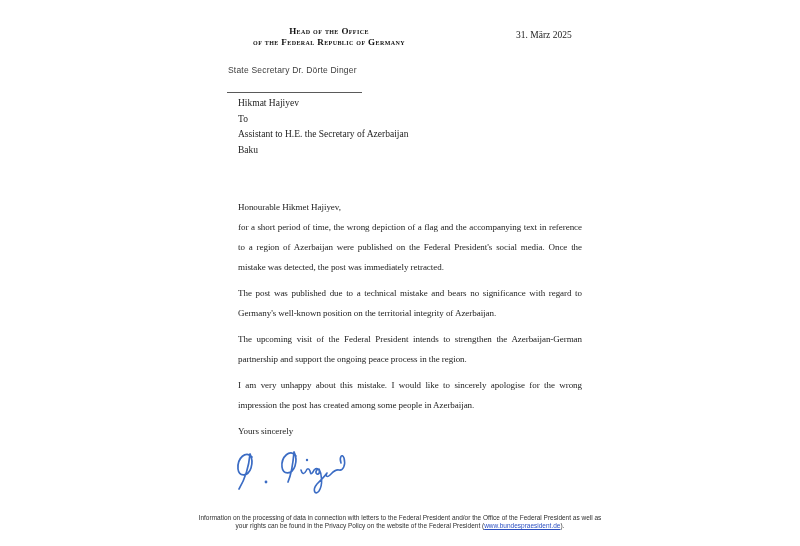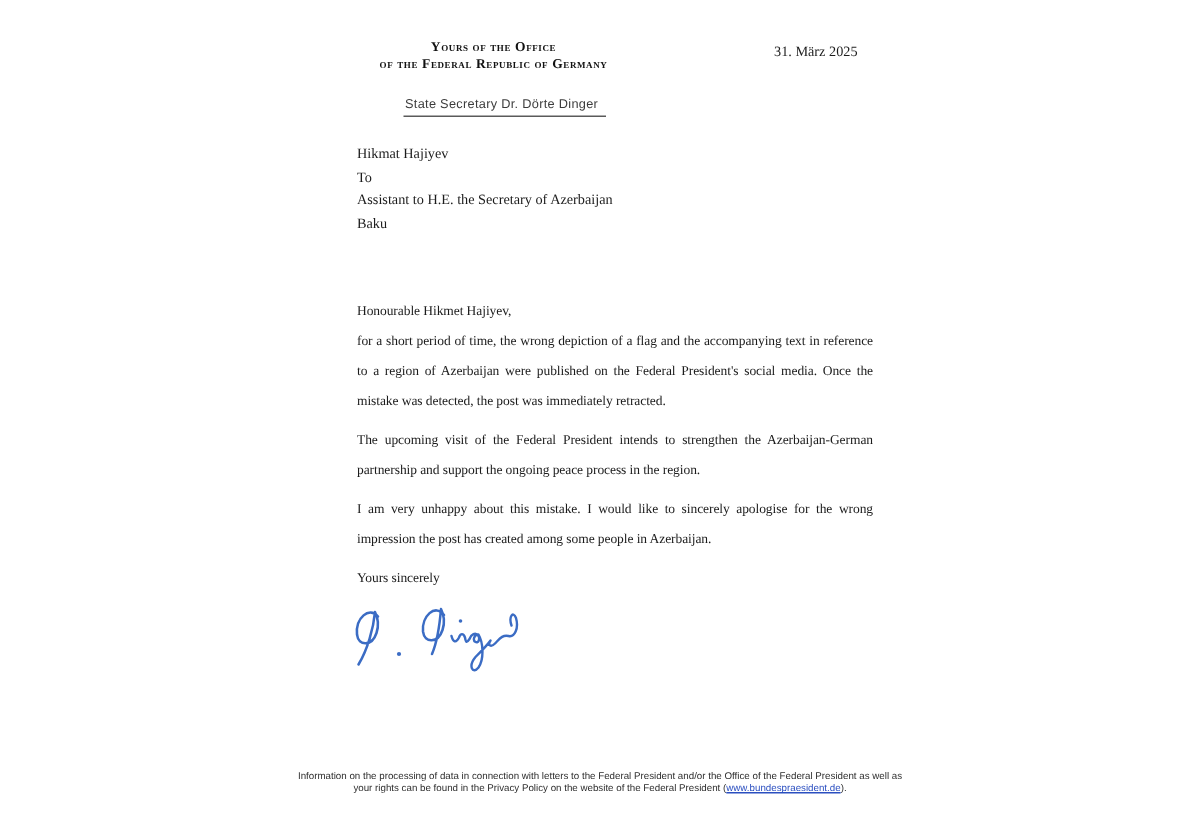--- a/index.html
+++ b/index.html
@@ -35,24 +35,23 @@
     position: absolute;
     left: 227px;
     top: 59px;
   }
   .secretary {
     display: inline-block;
     font-family: "Liberation Sans", sans-serif;
     font-size: 8.5px;
     letter-spacing: 0.2px;
     color: #3c3c3c;
-    padding: 0 5px 3px 1px;
+    padding: 0 5px 17px 1px;
     border-bottom: 1px solid #5a5a5a;
     white-space: nowrap;
-    margin-left: 42px;
   }
 
   
   .date {
     position: absolute;
     left: 516px;
     top: 30px;
     font-size: 9.5px;
     color: #1c1c1c;
     white-space: nowrap;
@@ -106,39 +105,40 @@
     text-decoration: underline;
     cursor: pointer;
   }
 </style>
 </head>
 <body>
 
 <div class="page">
 
   <div class="letterhead">
-    <div class="letterhead-line">Yours of the Office</div>
+    <div class="letterhead-line">Head of the Office</div>
     <div class="letterhead-line">of the Federal Republic of Germany</div>
   </div>
   <div class="secretary-wrap">
     <span class="secretary">State Secretary Dr. Dörte Dinger</span>
   </div>
 
   <div class="date">31. März 2025</div>
 
   <div class="recipient">
     <div>Hikmat Hajiyev</div>
     <div>To</div>
     <div>Assistant to H.E. the Secretary of Azerbaijan</div>
     <div>Baku</div>
   </div>
 
   <div class="letter-body">
     <div class="salutation">Honourable Hikmet Hajiyev,</div>
     <p>for a short period of time, the wrong depiction of a flag and the accompanying text in reference to a region of Azerbaijan were published on the Federal President's social media. Once the mistake was detected, the post was immediately retracted.</p>
+    <p>The post was published due to a technical mistake and bears no significance with regard to Germany's well-known position on the territorial integrity of Azerbaijan.</p>
     <p>The upcoming visit of the Federal President intends to strengthen the Azerbaijan-German partnership and support the ongoing peace process in the region.</p>
     <p>I am very unhappy about this mistake. I would like to sincerely apologise for the wrong impression the post has created among some people in Azerbaijan.</p>
     <div class="closing">Yours sincerely</div>
 
     <div class="signature-block">
       <svg width="150" height="54" viewBox="0 0 150 54" fill="none" xmlns="http://www.w3.org/2000/svg">
         <path d="M 22 14 C 16 7, 7 15, 8 26 C 9 34, 18 34, 21 25 C 23 19, 22 15, 20 11 C 19 22, 15 36, 9 46" stroke="#3b6cc4" stroke-width="1.7" stroke-linecap="round" stroke-linejoin="round"></path>
         <circle cx="36" cy="39" r="1.4" fill="#3b6cc4"></circle>
         <path d="M 66 13 C 60 5, 51 14, 52 24 C 53 32, 62 32, 65 23 C 67 17, 66 13, 64 9 C 63 21, 61 32, 58 39" stroke="#3b6cc4" stroke-width="1.7" stroke-linecap="round" stroke-linejoin="round"></path>
         <path d="M 71 27 C 72 31, 74 32, 76 28 C 77 25, 79 25, 80 28 C 80.5 31, 81 32, 83 29 C 84 26, 87 24, 89 27 C 90 29, 89 32, 87 31 C 85 30, 86 26, 89 26 C 92 31, 93 42, 89 48 C 85 53, 82 47, 87 41 C 91 37, 95 33, 97 30 C 95 33, 97 35, 100 32 C 103 29, 105 26, 109 27 C 113 28, 116 22, 114 15 C 112 10, 109 14, 111 20" stroke="#3b6cc4" stroke-width="1.6" stroke-linecap="round" stroke-linejoin="round"></path>

